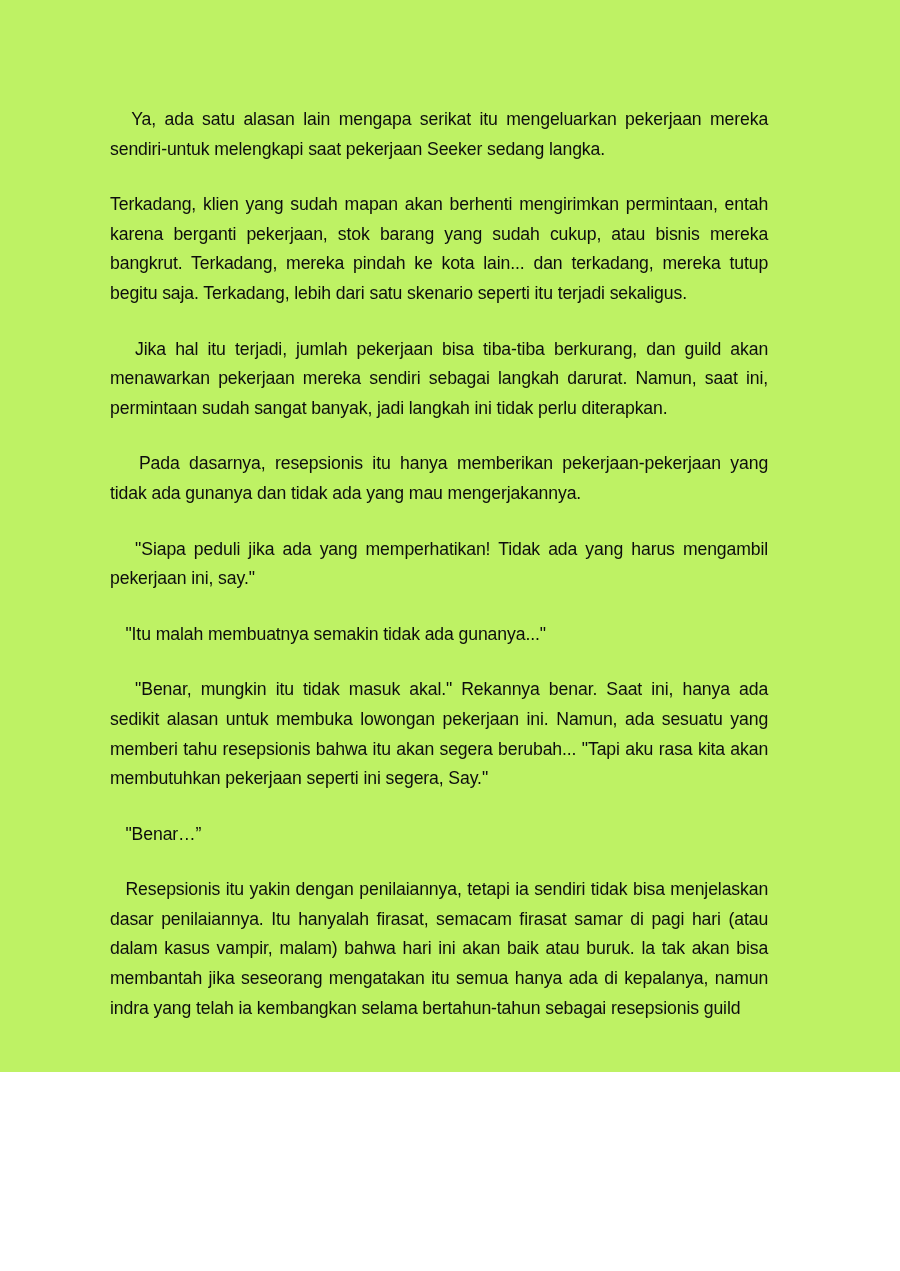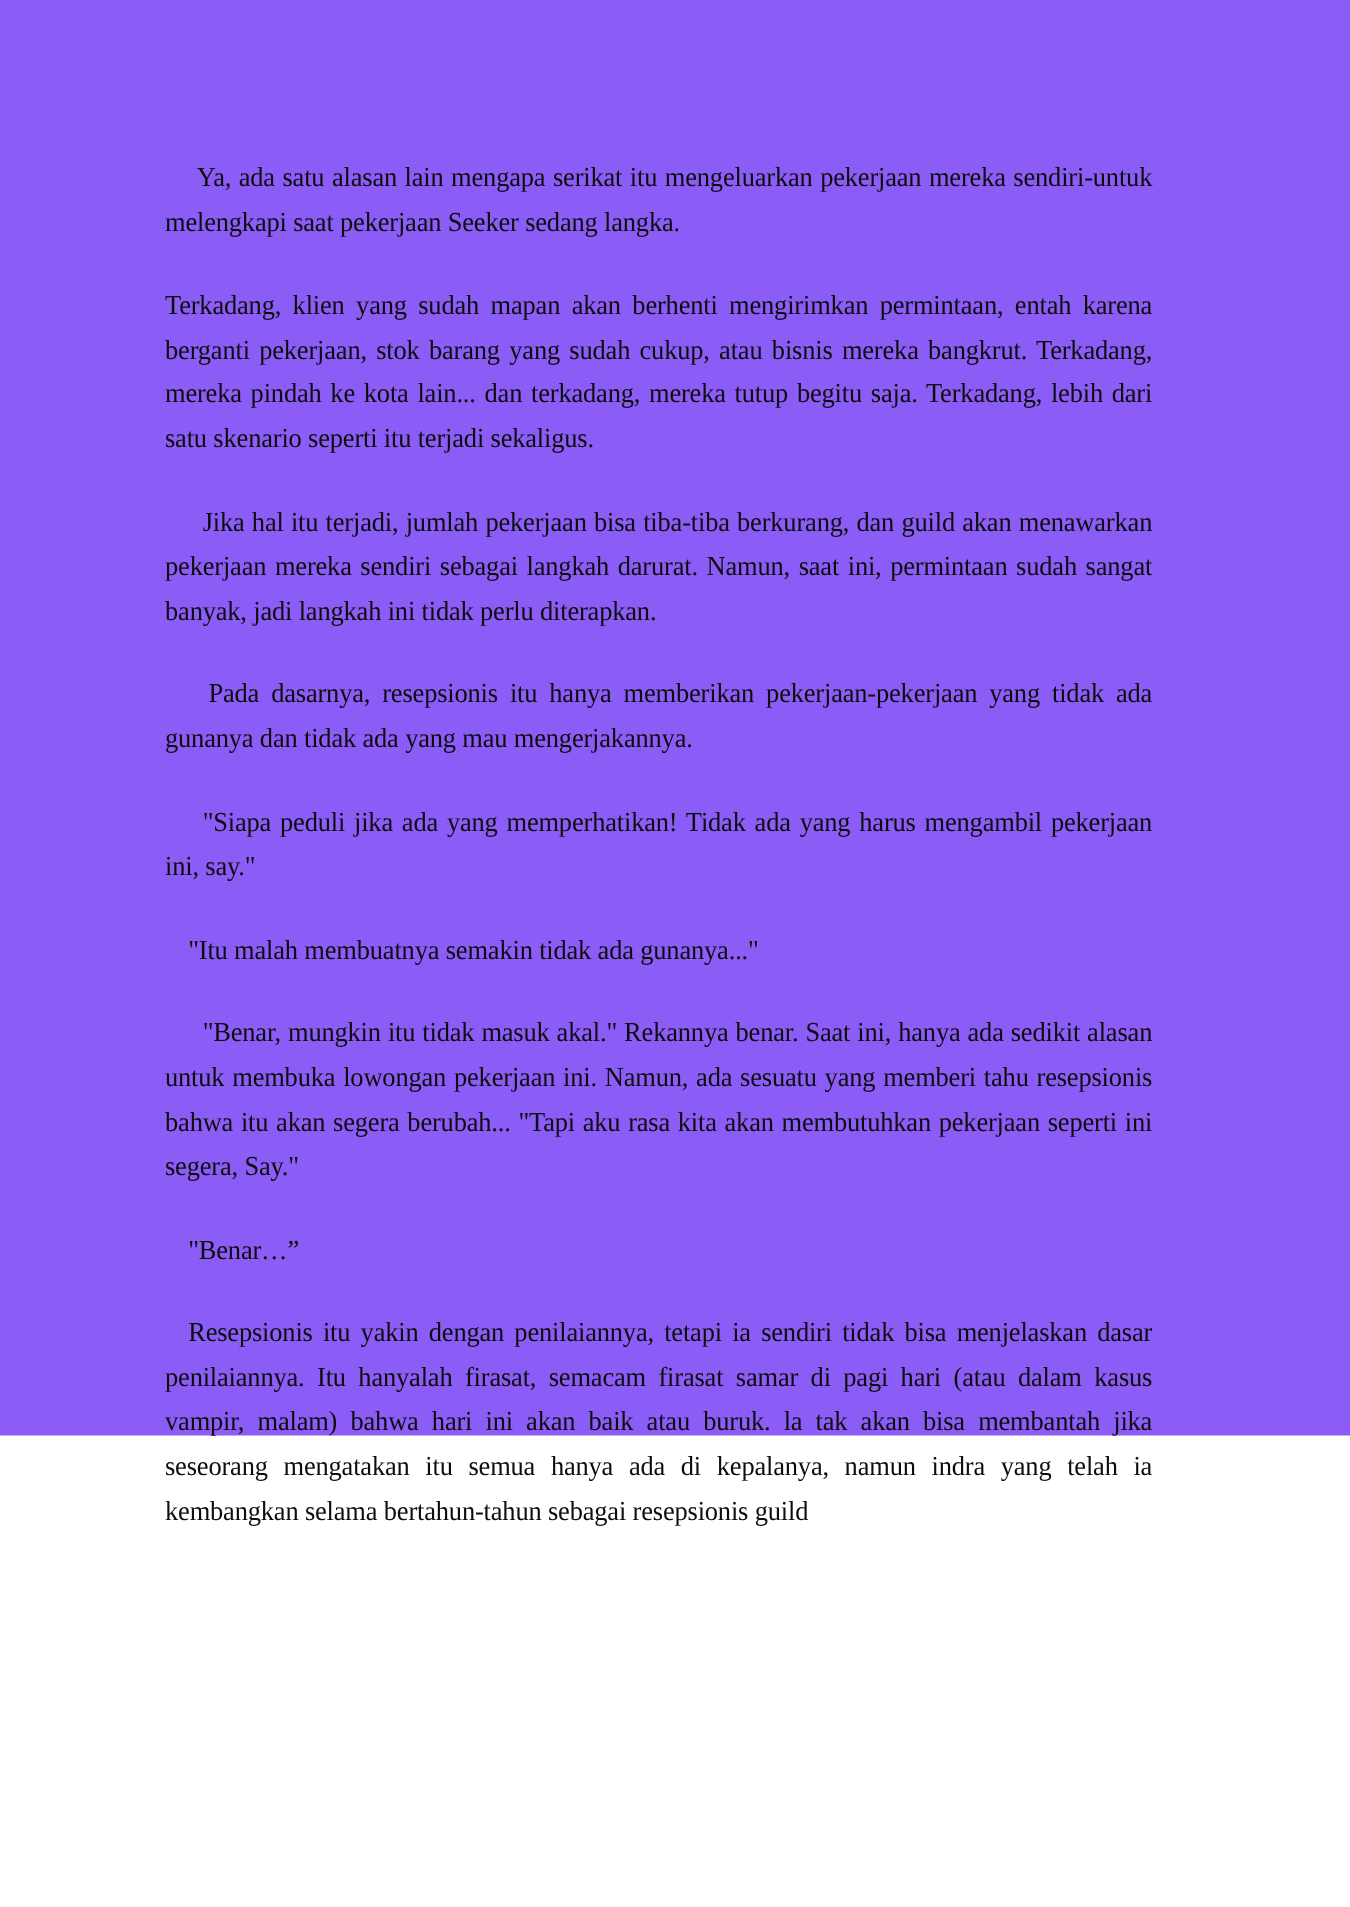--- a/index.html
+++ b/index.html
@@ -64,21 +64,21 @@
 
   
   p.wide-just { text-align: justify; }
 
   
   p.noj { text-align: justify; text-align-last: left; }
 </style>
 </head>
 <body style="background: rgb(255, 255, 255); width: 900px; height: 1271px;">
 
-<div id="page" style="background: #8b5cf6; width: 900px; height: 957px; font-family: Liberation Serif, serif;">
+<div id="page" style="background: #bef264; width: 900px; height: 1072px;">
   <div id="text-column">
 
     <p class="para indent-sm" style="color: rgb(13, 13, 13);">Ya, ada satu alasan lain mengapa serikat itu mengeluarkan pekerjaan mereka sendiri-untuk melengkapi saat pekerjaan Seeker sedang langka.</p>
 
     <p class="para indent-none" style="color: rgb(13, 13, 13);">Terkadang, klien yang sudah mapan akan berhenti mengirimkan permintaan, entah karena berganti pekerjaan, stok barang yang sudah cukup, atau bisnis mereka bangkrut. Terkadang, mereka pindah ke kota lain... dan terkadang, mereka tutup begitu saja. Terkadang, lebih dari satu skenario seperti itu terjadi sekaligus.</p>
 
     <p class="para indent-md" style="color: rgb(13, 13, 13);">Jika hal itu terjadi, jumlah pekerjaan bisa tiba-tiba berkurang, dan guild akan menawarkan pekerjaan mereka sendiri sebagai langkah darurat. Namun, saat ini, permintaan sudah sangat banyak, jadi langkah ini tidak perlu diterapkan.</p>
 
     <p class="para indent-lg wide-just" style="color: rgb(13, 13, 13);">Pada dasarnya, resepsionis itu hanya memberikan pekerjaan-pekerjaan yang tidak ada gunanya dan tidak ada yang mau mengerjakannya.</p>
 

